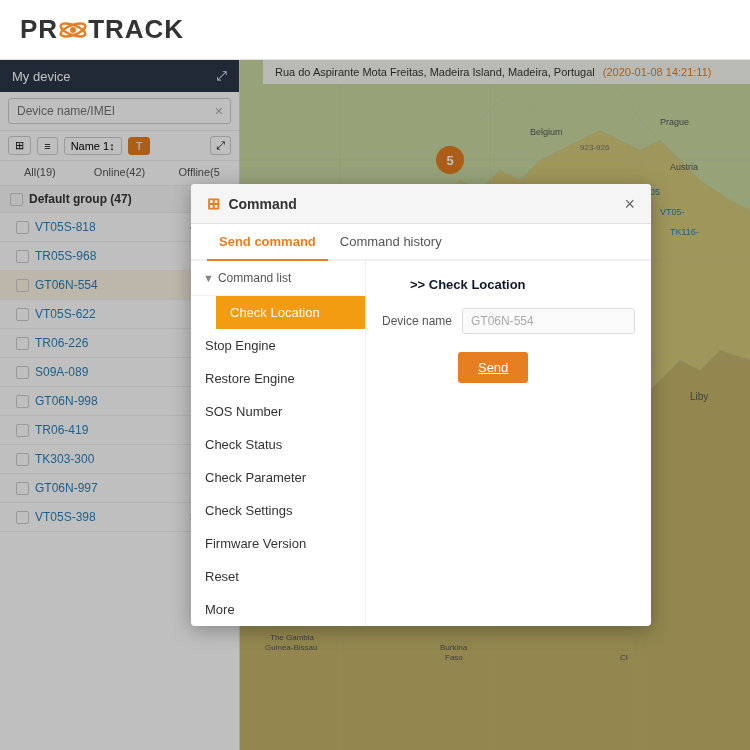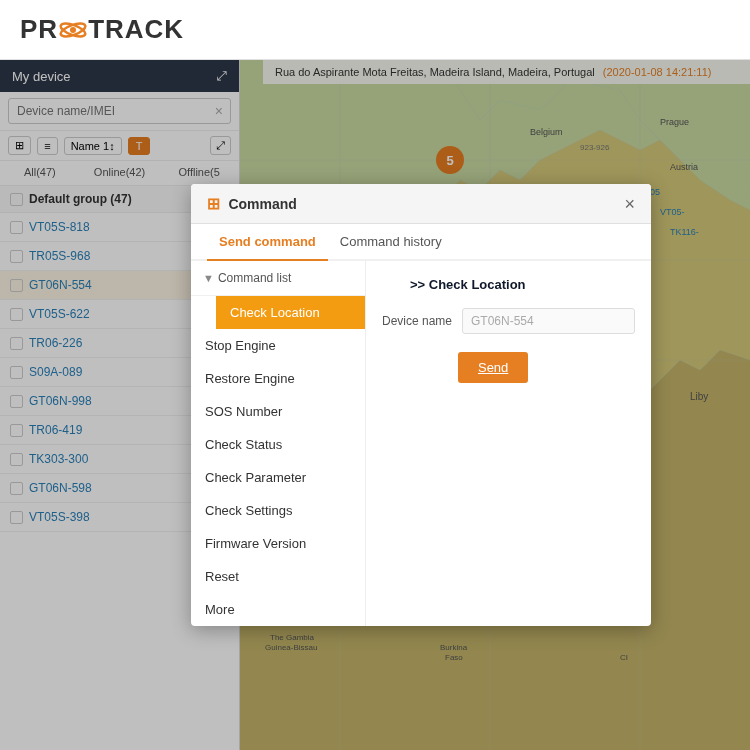--- a/index.html
+++ b/index.html
@@ -164,21 +164,21 @@
       padding: 6px 10px;
       background: #f9f9f9;
       border-bottom: 1px solid #eee;
       display: flex;
       align-items: center;
       gap: 6px;
       color: #333;
       font-weight: bold;
     }
     .device-row {
-      padding: 7px 10px;
+      padding: 7px 16px;
       border-bottom: 1px solid #f0f0f0;
       display: flex;
       align-items: center;
       gap: 6px;
       cursor: pointer;
     }
     .device-row.selected { background: #fdf3e3; }
     .device-checkbox {
       width: 13px;
       height: 13px;
@@ -404,21 +404,21 @@
       <span class="clear-icon">×</span>
     </div>
     <div id="filter-bar">
       <button class="filter-btn">⊞</button>
       <button class="filter-btn">≡</button>
       <button class="filter-name-btn">Name 1↕</button>
       <button class="filter-t-btn">T</button>
       <button class="expand-btn">⤢</button>
     </div>
     <div id="tab-bar">
-      <div class="tab-item">All(47)</div>
+      <div class="tab-item">All(19)</div>
       <div class="tab-item">Online(42)</div>
       <div class="tab-item">Offline(5</div>
     </div>
     <div id="device-list">
       <div class="device-group">
         <span class="device-checkbox"></span>
         <span>Default group (47)</span>
       </div>
 
     <div class="device-row">
@@ -461,21 +461,21 @@
       <span class="device-name">TR06-419</span>
       <span class="device-status status-orange">6hr+</span>
     </div>
         <div class="device-row">
       <span class="device-checkbox"></span>
       <span class="device-name">TK303-300</span>
       <span class="device-status status-orange">15hr+</span>
     </div>
         <div class="device-row">
       <span class="device-checkbox"></span>
-      <span class="device-name">GT06N-598</span>
+      <span class="device-name">GT06N-997</span>
       <span class="device-status status-green">3min</span>
     </div>
         <div class="device-row">
       <span class="device-checkbox"></span>
       <span class="device-name">VT05S-398</span>
       <span class="device-status status-green">37 kph</span>
     </div>
       </div>
   </div>
 

